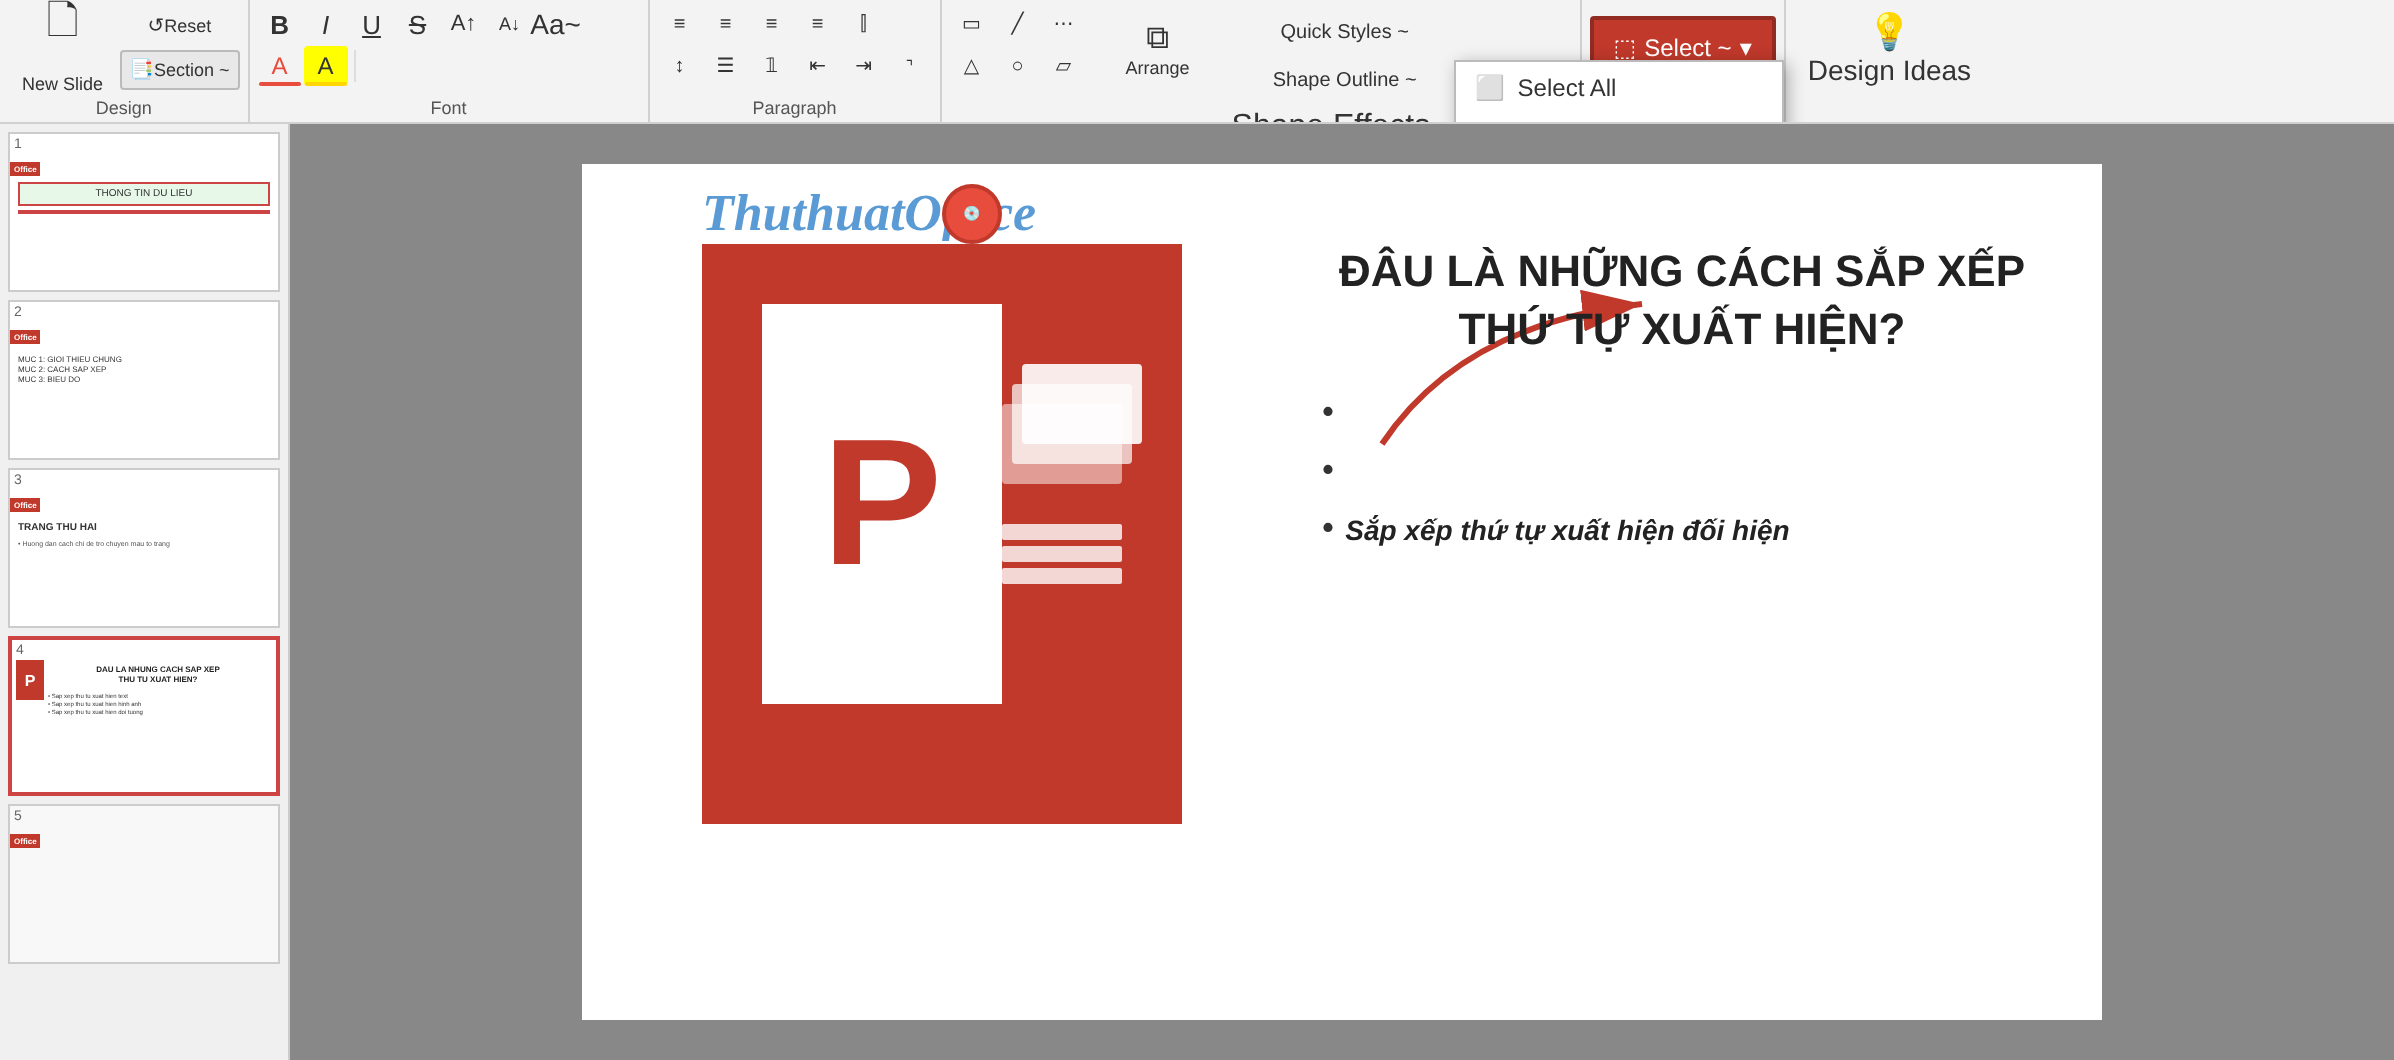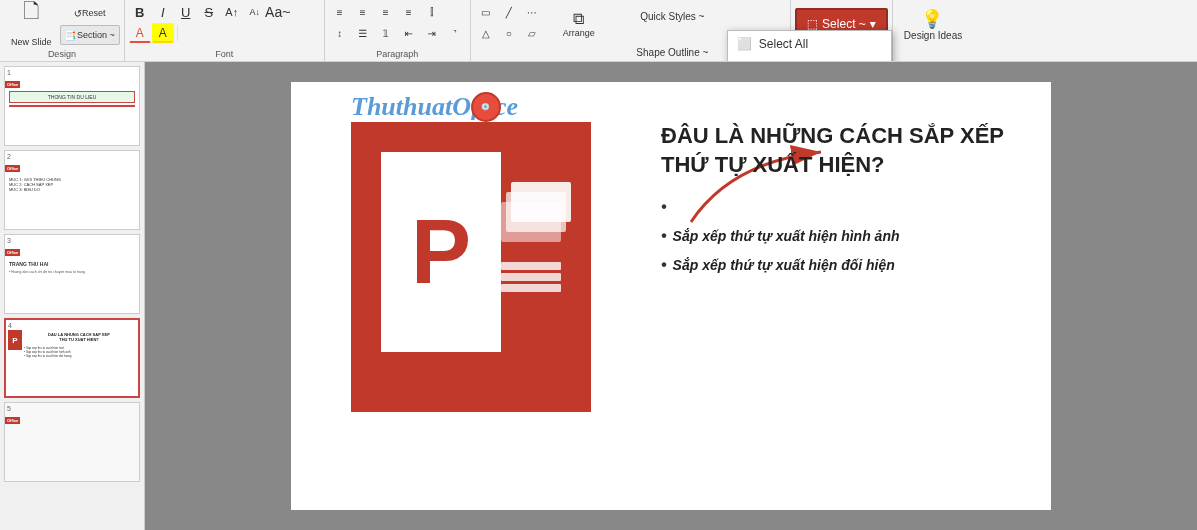--- a/index.html
+++ b/index.html
@@ -142,20 +142,21 @@
     .content-text {
       position: absolute;
       right: 30px;
       top: 40px;
       width: 360px;
     }
 
     .content-title {
       font-size: 22px;
       font-weight: bold;
+      text-align: center;
       color: #222;
       line-height: 1.3;
       margin-bottom: 20px;
       font-family: Arial, sans-serif;
     }
 
     .content-bullet {
       font-size: 14px;
       color: #222;
       margin-bottom: 12px;
@@ -323,21 +324,21 @@
           <div class="icon-btn">○</div>
           <div class="icon-btn">▱</div>
         </div>
       </div>
       <div class="vdivider"></div>
       <div class="big-btn">
         <div style="font-size:16px;">⧉</div>
         <div style="font-size:9px;">Arrange</div>
       </div>
       <div class="vdivider"></div>
-      <div style="display:flex;flex-direction:column;gap:16px;justify-content:center;padding-top:4px;">
+      <div style="display:flex;flex-direction:column;gap:4px;justify-content:center;padding-top:4px;">
         <div class="icon-btn" style="width:auto;font-size:10px;">
           <span>Quick Styles ~</span>
         </div>
         <div class="icon-btn" style="width:auto;font-size:10px;">
           <span>Shape Outline ~</span>
         </div>
         <div class="icon-btn" style="width:auto;font-size:16px;">
           <span>Shape Effects ~</span>
         </div>
       </div>
@@ -366,21 +367,21 @@
       </div>
 
     </div>
     <div class="ribbon-section-label"></div>
   </div>
 
   <div class="ribbon-section-wrapper" style="border-right:none;">
     <div style="display:flex;flex-direction:column;align-items:center;justify-content:center;height:44px;">
       <div class="big-btn">
         <div style="font-size:18px;">💡</div>
-        <div style="font-size:10px;">Design Ideas</div>
+        <div style="font-size:14px;">Design Ideas</div>
       </div>
     </div>
   </div>
 
 </div>
 
 <div class="main-area">
 
   <div class="slides-panel">
 
@@ -474,21 +475,20 @@
 
       <div class="content-text">
         <div class="content-title">
           ĐÂU LÀ NHỮNG CÁCH SẮP XẾP<br>THỨ TỰ XUẤT HIỆN?
         </div>
         <div class="content-bullet">
           <span class="bullet-dot">•</span>
         </div>
         <div class="content-bullet">
           <span class="bullet-dot">•</span>
-          <span>Sắp xếp thứ tự xuất hiện hình ảnh</span>
         </div>
         <div class="content-bullet">
           <span class="bullet-dot">•</span>
           <span>Sắp xếp thứ tự xuất hiện đối hiện</span>
         </div>
       </div>
 
     </div>
   </div>
 

